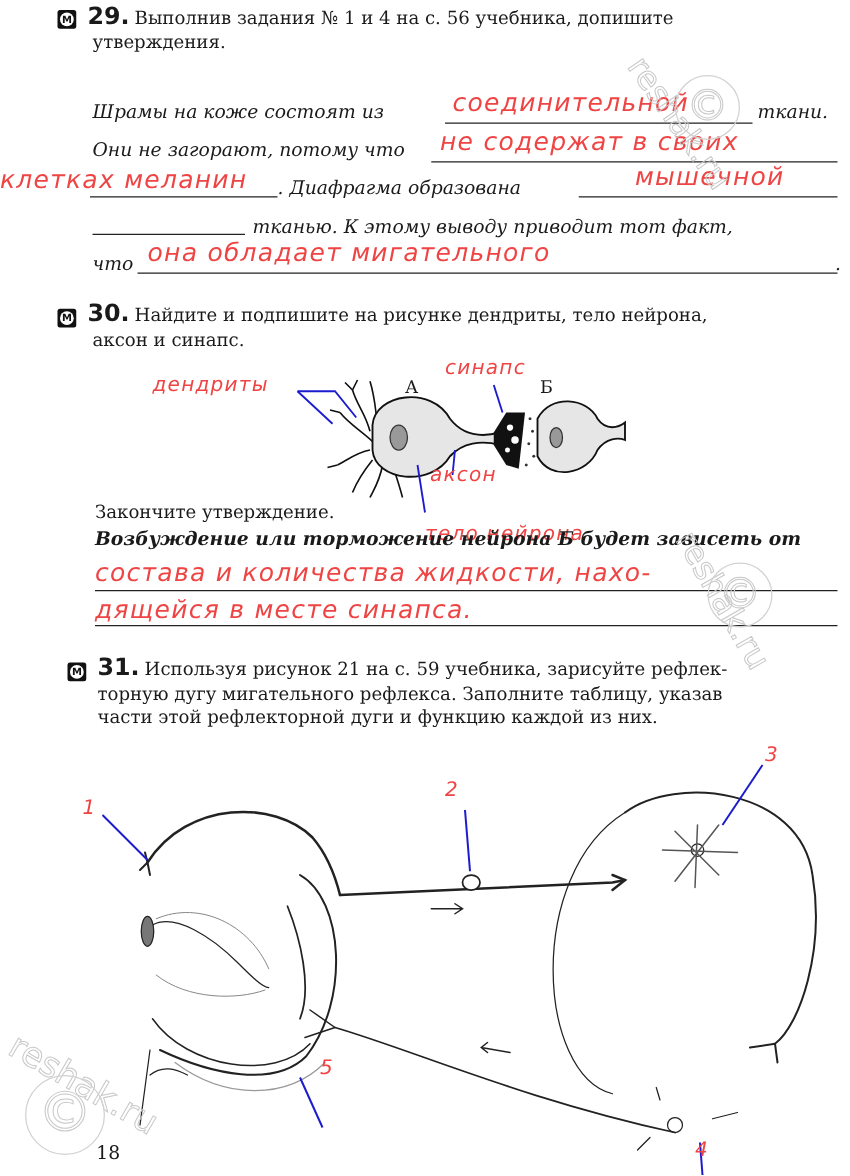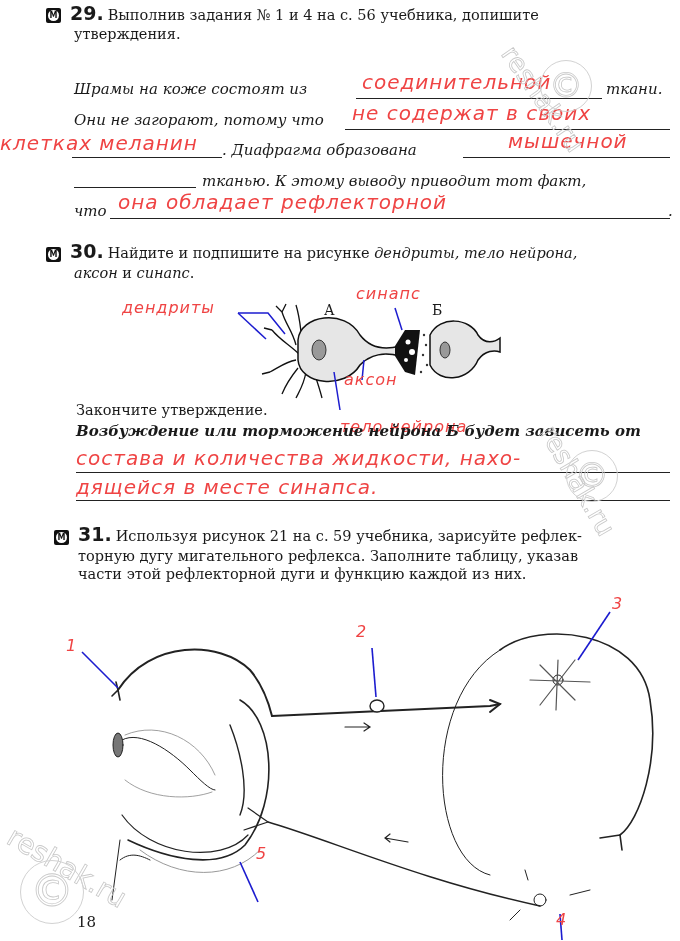--- a/index.html
+++ b/index.html
@@ -11,21 +11,21 @@
   .task-head { position:absolute; left:46px; font-size:14.5px; line-height:18px; width:620px; }
   .task-head .num { font-family:"DejaVu Sans", sans-serif; font-weight:bold; font-size:19px; margin-right:4px; }
   .badge {
     position:absolute; width:15px; height:15px; background:#111; border-radius:2px;
   }
   .badge span {
     position:absolute; left:2px; top:2px; width:11px; height:11px; border-radius:50%; background:#fff;
     font-family:"DejaVu Sans", sans-serif; font-size:8px; font-weight:bold; color:#111;
     text-align:center; line-height:11px;
   }
-  .italic { font-style:italic; }
+  .italic { }
   .line-text { position:absolute; font-style:italic; font-size:15px; white-space:nowrap; }
   .rule { position:absolute; height:1px; background:#222; }
   .hand {
     position:absolute; color:#ef4444; font-family:"DejaVu Sans", sans-serif; font-style:italic;
     white-space:nowrap; letter-spacing:1px;
   }
   .hand-big { font-size:20px; }
   .hand-md { font-size:16px; }
   .watermark {
     position:absolute; color:transparent; -webkit-text-stroke:0.8px #c8c8c8;
@@ -65,21 +65,21 @@
 <div class="hand hand-big" style="left:0px;top:131px;">клетках меланин</div>
 <div class="line-text" style="left:222px;top:141px;">. Диафрагма образована</div>
 <div class="rule" style="left:463px;top:157px;width:207px;"></div>
 <div class="hand hand-big" style="left:468px;top:129px;margin-left:40px;">мышечной</div>
 
 <div class="rule" style="left:74px;top:187px;width:122px;"></div>
 <div class="line-text" style="left:202px;top:172px;">тканью. К этому выводу приводит тот факт,</div>
 
 <div class="line-text" style="left:74px;top:202px;">что</div>
 <div class="rule" style="left:110px;top:218px;width:560px;"></div>
-<div class="hand hand-big" style="left:118px;top:190px;">она обладает рефлекторной</div>
+<div class="hand hand-big" style="left:118px;top:190px;">она обладает мигательного</div>
 <div class="line-text" style="left:668px;top:202px;">.</div>
 
 <div class="badge" style="left:46px;top:247px;">
     <span>M</span>
   </div>
 <div class="task-head" style="left:70px;top:242px;width:610px;">
   <span class="num">30.</span><span>Найдите и подпишите на рисунке </span><span class="italic">дендриты, тело нейрона,</span>
 </div>
 <div class="task-head" style="left:74px;top:264px;">
   <span class="italic">аксон</span><span> и </span><span class="italic">синапс</span><span>.</span>

